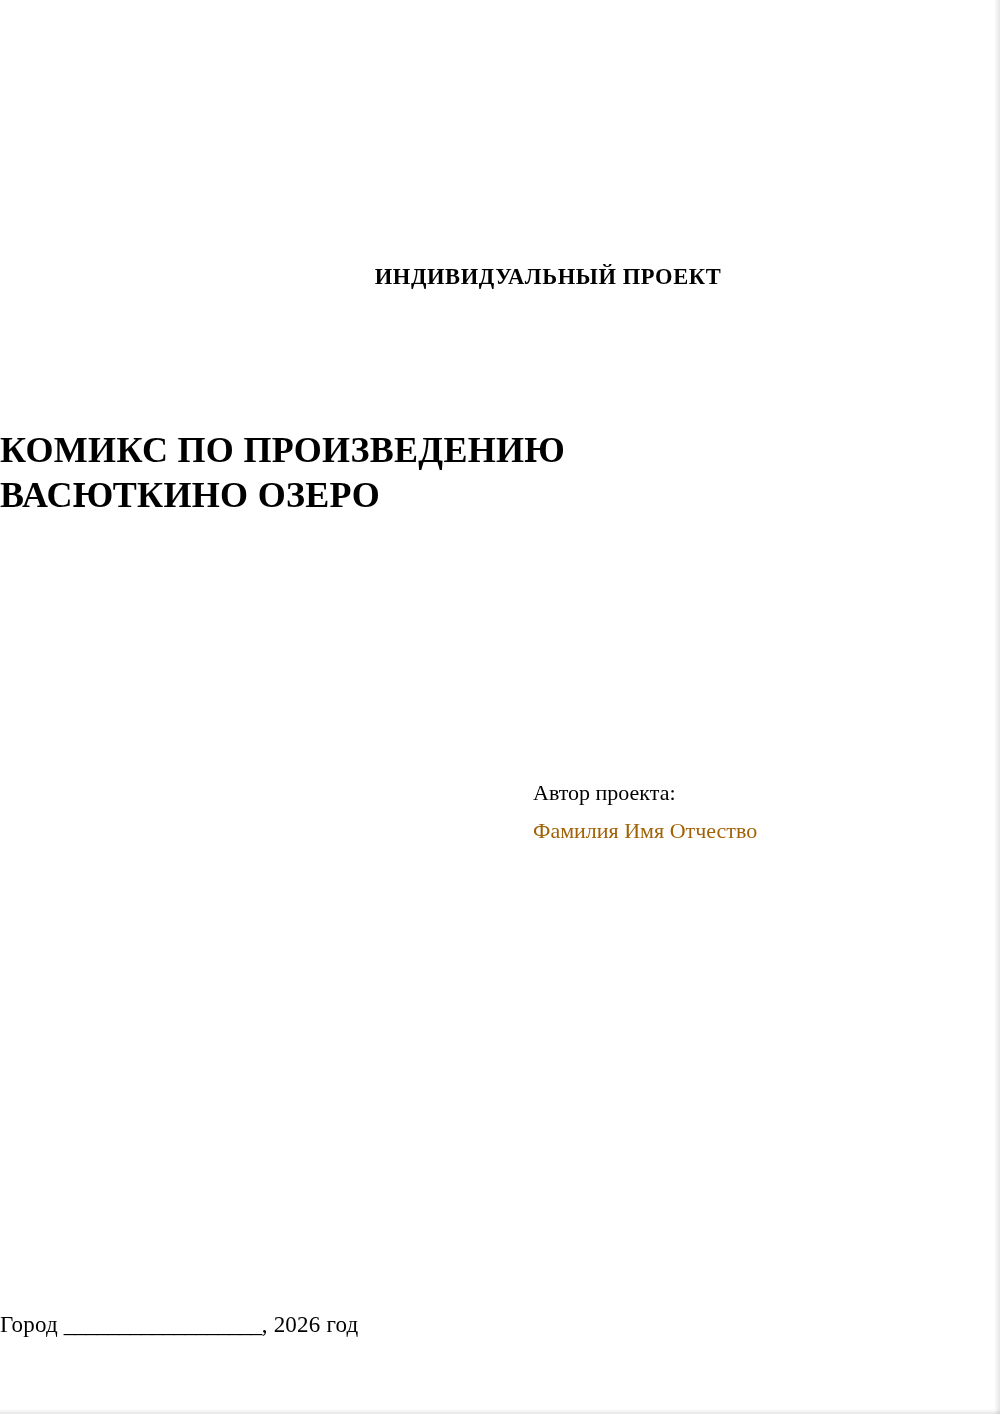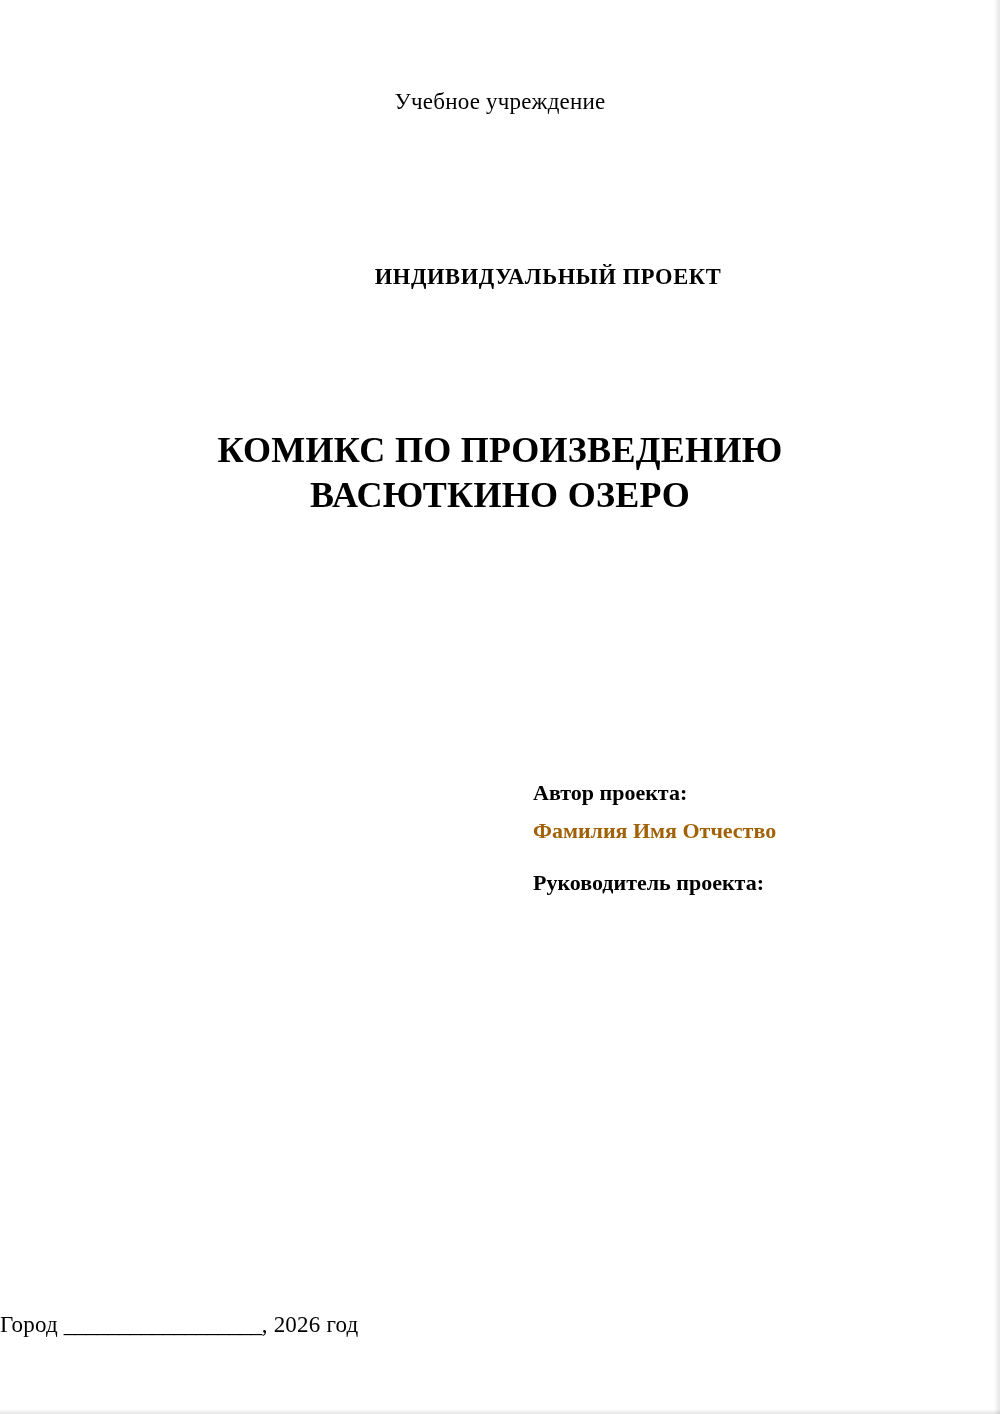--- a/index.html
+++ b/index.html
@@ -64,39 +64,37 @@
     font-weight: bold;
     letter-spacing: 0.6px;
     padding-left: 48px;
   }
 
   .title-block {
     position: absolute;
     top: 428px;
     left: 0;
     width: 100%;
-    text-align: center;
     font-size: 36px;
     font-weight: bold;
     line-height: 1.25;
     letter-spacing: 0.3px;
   }
   .title-line {
     display: block;
     white-space: nowrap;
   }
 
   .credits {
     position: absolute;
     top: 782px;
     left: 533px;
     width: 420px;
     font-size: 22px;
     line-height: 1.0;
-    font-weight: bold;
   }
   .credits-group {
     margin-bottom: 30px;
   }
   .credits-group:last-child {
     margin-bottom: 0;
   }
   .credits-label {
     display: block;
     font-size: 22px;
@@ -124,38 +122,36 @@
   }
   .footer .blank-line {
     letter-spacing: -0.5px;
   }
 </style>
 </head>
 <body>
 
 <div class="page">
 
-  <div class="institution">Учебное учреждение</div>
 
   <div class="doc-type">ИНДИВИДУАЛЬНЫЙ ПРОЕКТ</div>
 
   <div class="title-block">
     <span class="title-line">КОМИКС ПО ПРОИЗВЕДЕНИЮ</span>
     <span class="title-line">ВАСЮТКИНО ОЗЕРО</span>
   </div>
 
   <div class="credits">
 
     <div class="credits-group">
       <span class="credits-label">Автор проекта:</span>
       <span class="credits-value">Фамилия Имя Отчество</span>
     </div>
 
     <div class="credits-group">
-      <span class="credits-label">Руководитель проекта:</span>
     </div>
 
   </div>
 
   <div class="footer">
     <span>Город </span><span class="blank-line">__________________</span><span>, 2026 год</span>
   </div>
 
 </div>
 

